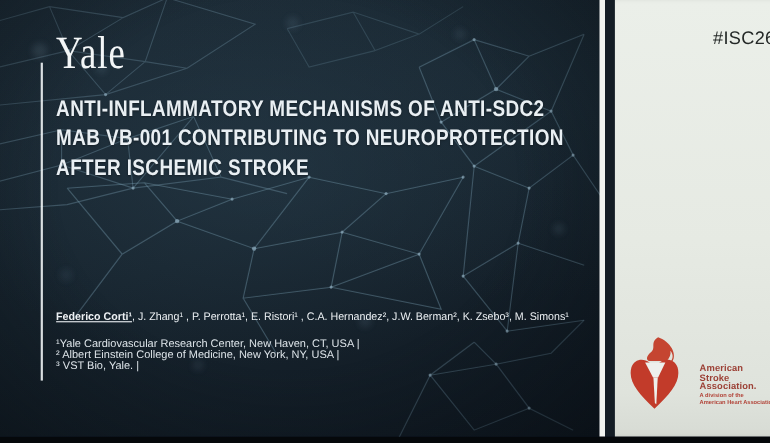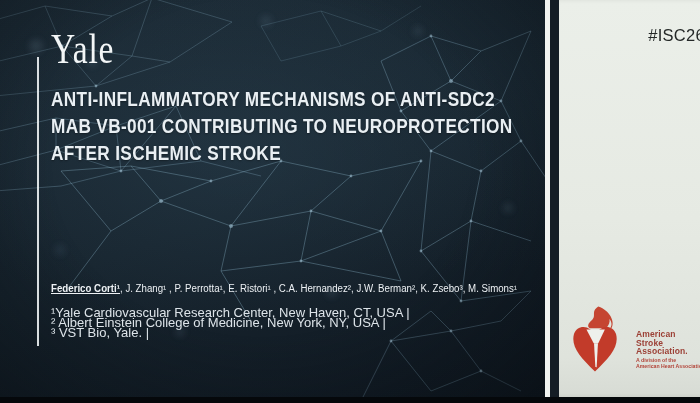--- a/index.html
+++ b/index.html
@@ -23,21 +23,21 @@
   .vline{position:absolute;left:37px;top:57px;width:2px;height:289px;background:rgba(245,249,251,.88);}
 
   .title{position:absolute;left:51px;top:85px;font-weight:700;font-size:20.5px;line-height:27px;
     color:#e9eff3;letter-spacing:.4px;white-space:nowrap;transform:scaleX(.84);transform-origin:0 0;
     text-shadow:0 1px 2px rgba(0,0,0,.35);}
 
   .authors{position:absolute;left:51px;top:283px;font-size:10px;color:#edf1f4;white-space:nowrap;
     transform:scaleX(.97);transform-origin:0 0;}
   .authors .lead{font-weight:700;text-decoration:underline;}
 
-  .affils{position:absolute;left:51px;top:308px;font-size:13px;line-height:10px;color:#dde4e9;
+  .affils{position:absolute;left:51px;top:308px;font-size:10px;line-height:10px;color:#dde4e9;
     white-space:nowrap;}
 
   
   .divider-white{position:absolute;left:545px;top:0;width:5px;height:397px;background:#f1f3f0;}
   .divider-dark{position:absolute;left:550px;top:0;width:9px;height:397px;background:#141d25;}
   .panel{position:absolute;left:559px;top:0;width:166px;height:397px;
     background:linear-gradient(180deg,#ebefe9 0%,#e6eae3 55%,#dfe3dc 90%,#d7dbd4 100%);
     box-shadow:inset -3px 0 6px -2px rgba(0,0,0,.15);}
   .hashtag{position:absolute;top:26px;right:20px;font-size:16.5px;color:#242827;letter-spacing:.3px;}
 

